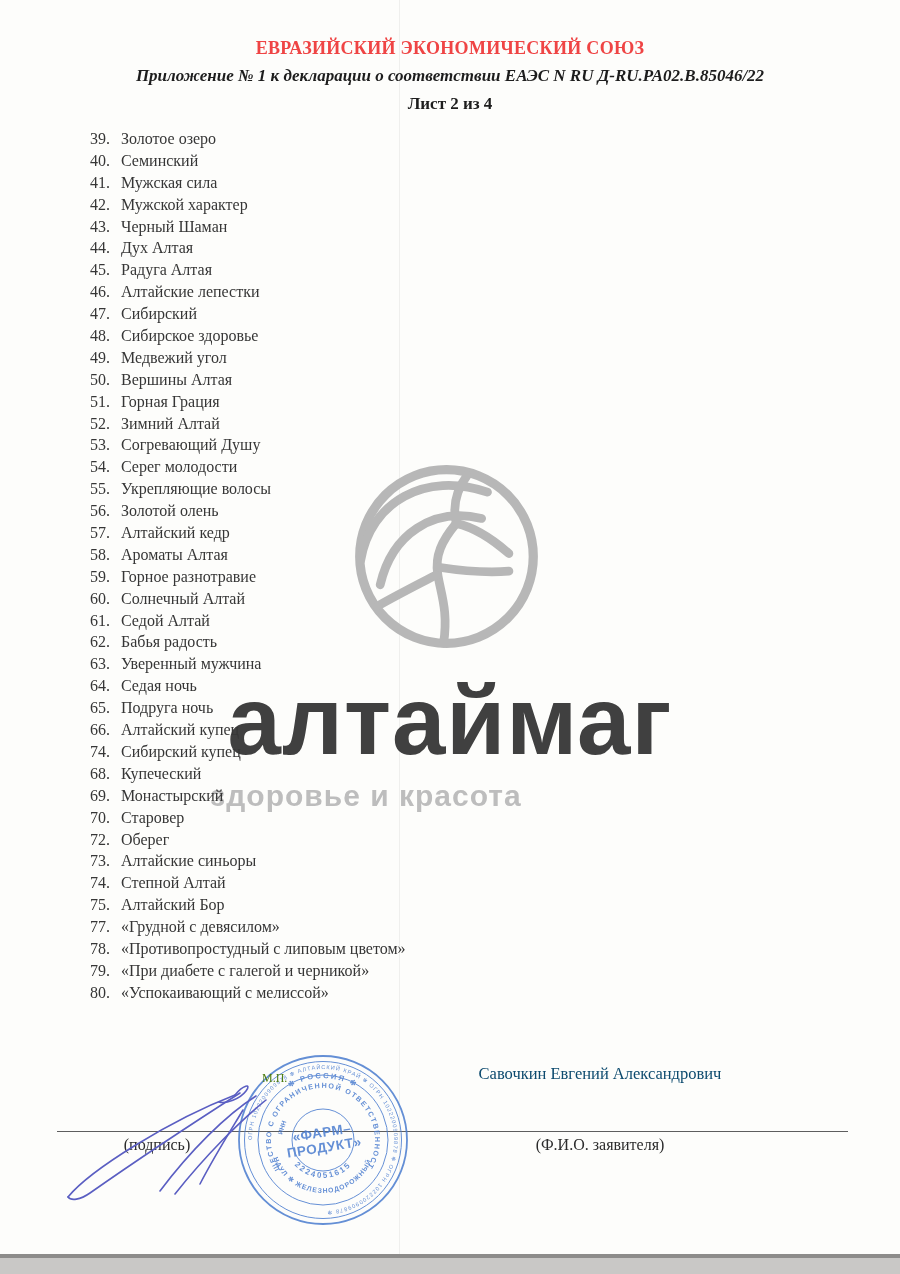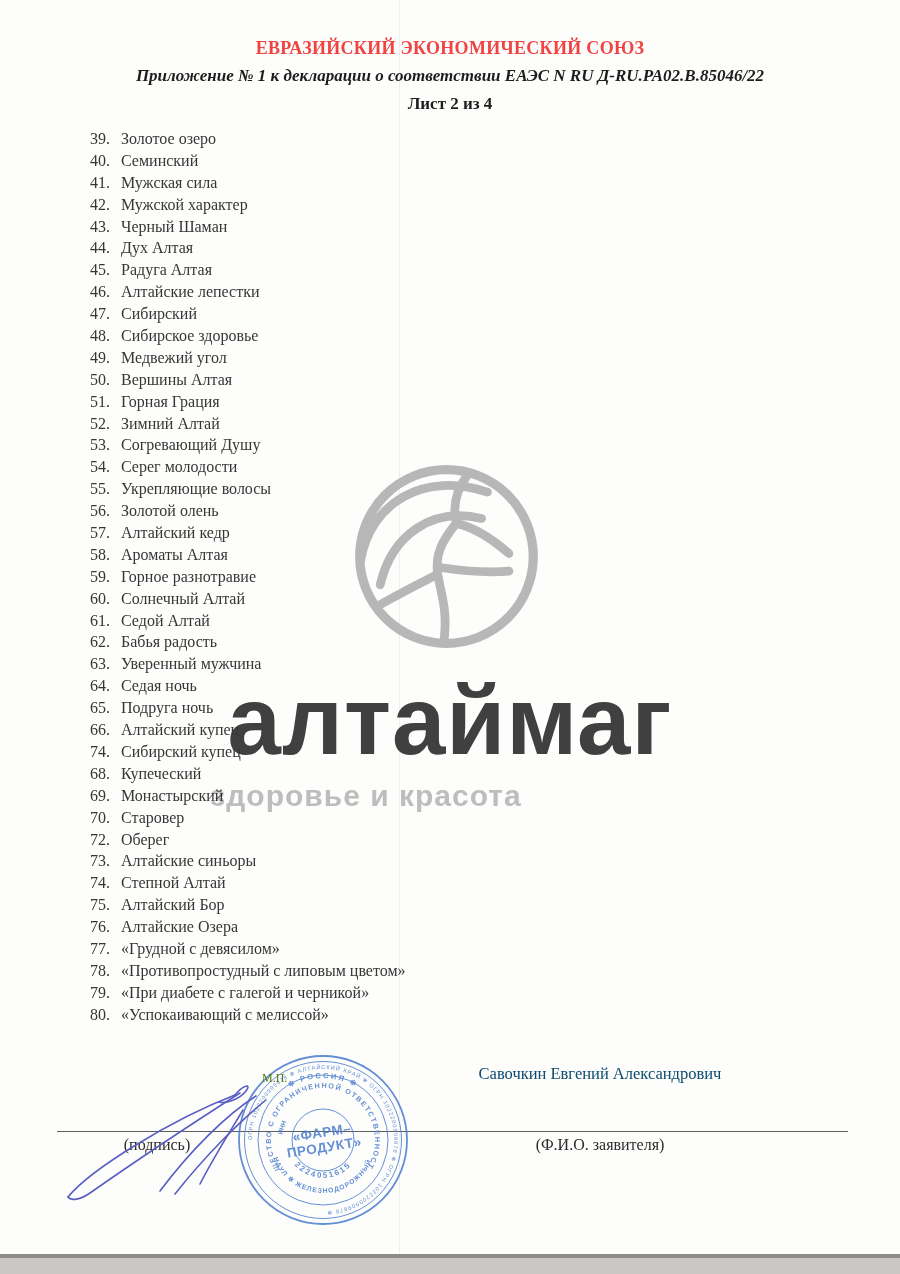--- a/index.html
+++ b/index.html
@@ -101,21 +101,20 @@
       <li><span class="num">65.</span><span class="nm">Подруга ночь</span></li>
       <li><span class="num">66.</span><span class="nm">Алтайский купец</span></li>
       <li><span class="num">74.</span><span class="nm">Сибирский купец</span></li>
       <li><span class="num">68.</span><span class="nm">Купеческий</span></li>
       <li><span class="num">69.</span><span class="nm">Монастырский</span></li>
       <li><span class="num">70.</span><span class="nm">Старовер</span></li>
       <li><span class="num">72.</span><span class="nm">Оберег</span></li>
       <li><span class="num">73.</span><span class="nm">Алтайские синьоры</span></li>
       <li><span class="num">74.</span><span class="nm">Степной Алтай</span></li>
       <li><span class="num">75.</span><span class="nm">Алтайский Бор</span></li>
-      <li><span class="num">76.</span><span class="nm">Алтайские Озера</span></li>
       <li><span class="num">77.</span><span class="nm">«Грудной с девясилом»</span></li>
       <li><span class="num">78.</span><span class="nm">«Противопростудный с липовым цветом»</span></li>
       <li><span class="num">79.</span><span class="nm">«При диабете с галегой и черникой»</span></li>
       <li><span class="num">80.</span><span class="nm">«Успокаивающий с мелиссой»</span></li>
     </ol>
 
   <div class="sign-line"></div>
 
   <svg class="stamp" viewBox="0 0 174 174">
     <defs>

